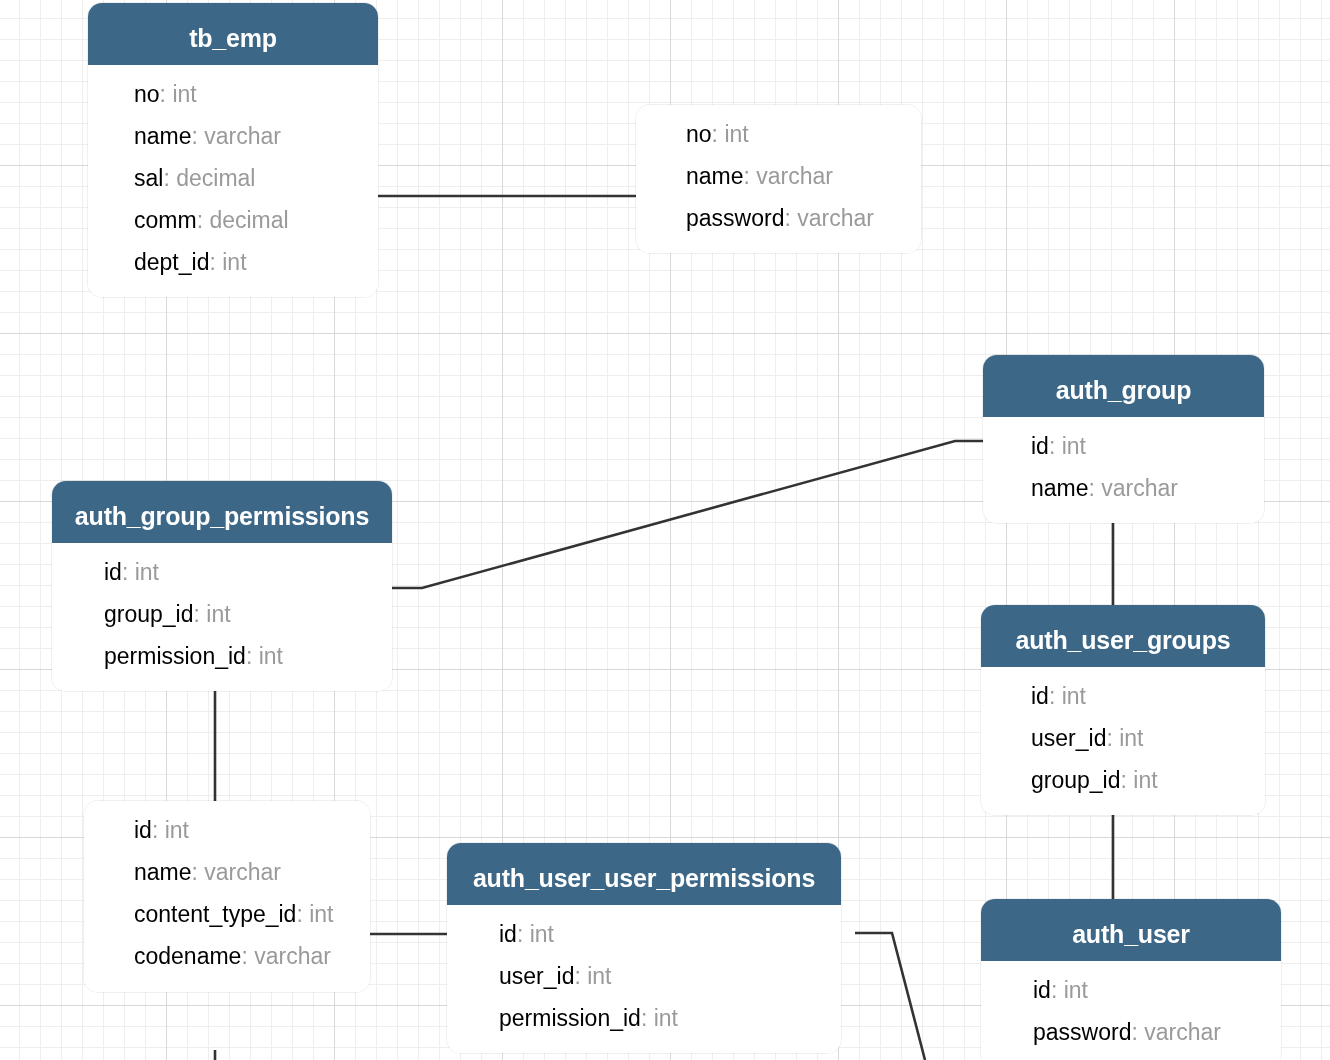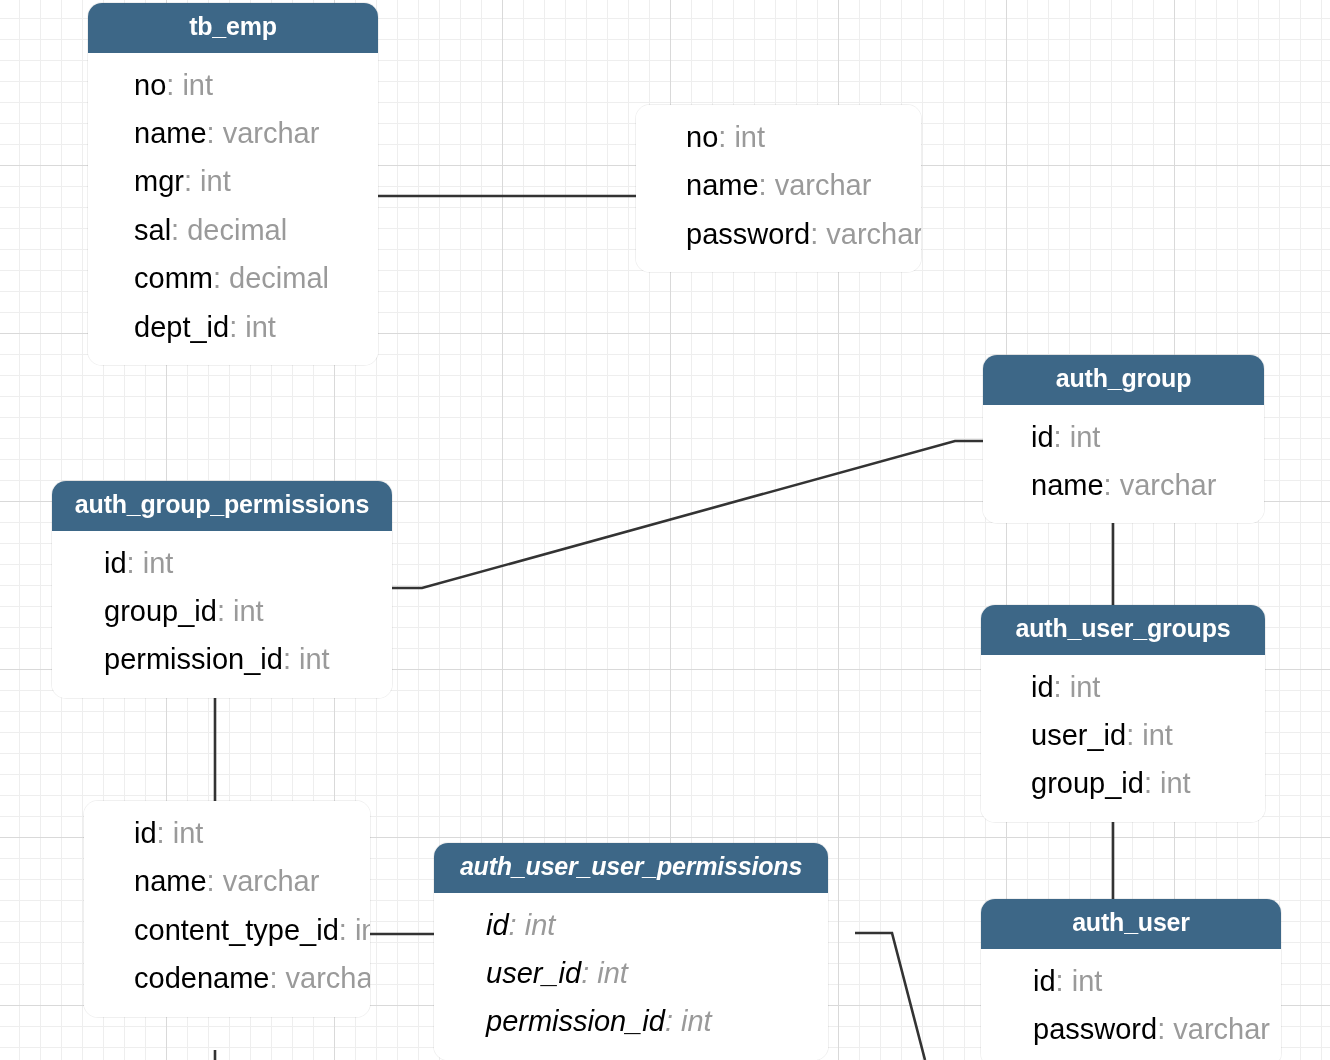--- a/index.html
+++ b/index.html
@@ -42,50 +42,50 @@
     box-shadow: 0 0 0 1px rgba(0,0,0,0.06);
     overflow: hidden;
   }
   .entity-header {
     background: #3d6787;
     color: #ffffff;
     text-align: center;
     font-size: 25px;
     font-weight: bold;
     letter-spacing: -0.2px;
-    padding: 10px 14px 12px 14px;
+    padding: 22px 14px 12px 14px;
     line-height: 1.1;
     white-space: nowrap;
   }
   .entity-body {
     background: #ffffff;
     padding: 8px 0 14px 0;
   }
   .field {
-    font-size: 29px;
+    font-size: 23px;
     line-height: 1.05;
     padding: 9px 16px 9px 46px;
     white-space: nowrap;
     color: #000000;
   }
   .field .fname {
     color: #000000;
     font-weight: normal;
   }
   .field .ftype {
     color: #9a9a9a;
   }
   
   #ent-tb_emp        { left: 88px;  top: 3px;   width: 290px; }
   #ent-tb_dept       { left: 636px; top: 105px; width: 285px; }
   #ent-auth_group    { left: 983px; top: 355px; width: 281px; }
   #ent-auth_group_permissions { left: 52px; top: 481px; width: 340px; }
   #ent-auth_user_groups { left: 981px; top: 605px; width: 284px; }
   #ent-auth_permission  { left: 84px; top: 801px; width: 286px; }
-  #ent-auth_user_user_permissions { left: 434px; top: 843px; width: 394px; font-style: italic; }
+  #ent-auth_user_user_permissions { left: 447px; top: 843px; width: 394px; }
   #ent-auth_user    { left: 981px; top: 899px; width: 300px; }
   #ent-auth_group_permissions .field { padding-left: 52px; }
   #ent-auth_group .field { padding-left: 48px; }
   #ent-auth_user_groups .field { padding-left: 50px; }
   #ent-auth_user .field { padding-left: 52px; }
   #ent-auth_user_user_permissions .field { padding-left: 52px; }
   #ent-auth_permission .field { padding-left: 50px; }
   #ent-tb_dept .field { padding-left: 50px; }
 </style>
 </head>
@@ -102,21 +102,20 @@
     <polyline fill="none" stroke="#333333" stroke-width="2.6" points="370,934 461,934"></polyline>
     <polyline fill="none" stroke="#333333" stroke-width="2.6" points="855,933 892,933 925,1060"></polyline>
     <polyline fill="none" stroke="#333333" stroke-width="2.6" points="215,1050 215,1060"></polyline>
   </svg>
 
   <div class="entity" id="ent-tb_emp">
     <div class="entity-header">tb_emp</div>
     <div class="entity-body">
       <div class="field"><span class="fname">no</span><span class="ftype">: <span>int</span></span></div>
       <div class="field"><span class="fname">name</span><span class="ftype">: <span>varchar</span></span></div>
-      <div class="field"><span class="fname">mgr</span><span class="ftype">: <span>int</span></span></div>
       <div class="field"><span class="fname">sal</span><span class="ftype">: <span>decimal</span></span></div>
       <div class="field"><span class="fname">comm</span><span class="ftype">: <span>decimal</span></span></div>
       <div class="field"><span class="fname">dept_id</span><span class="ftype">: <span>int</span></span></div>
     </div>
   </div>
 
   <div class="entity" id="ent-tb_dept">
     <div class="entity-body">
       <div class="field"><span class="fname">no</span><span class="ftype">: <span>int</span></span></div>
       <div class="field"><span class="fname">name</span><span class="ftype">: <span>varchar</span></span></div>

